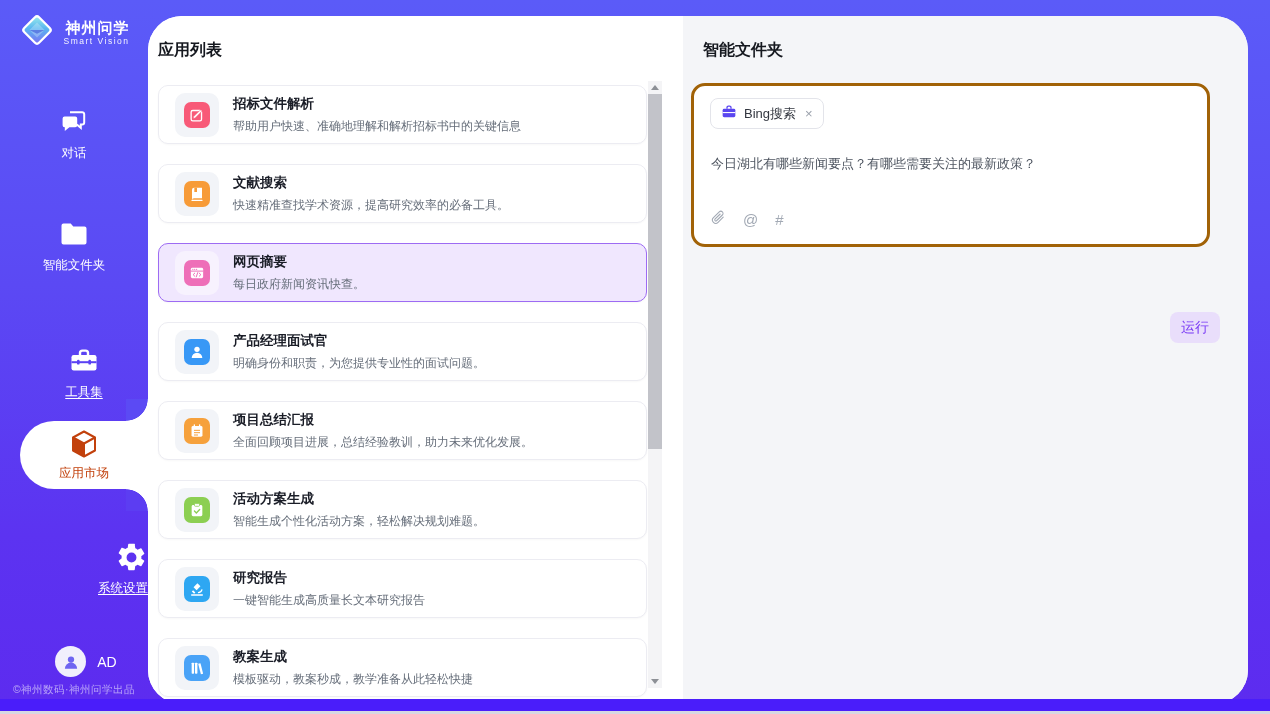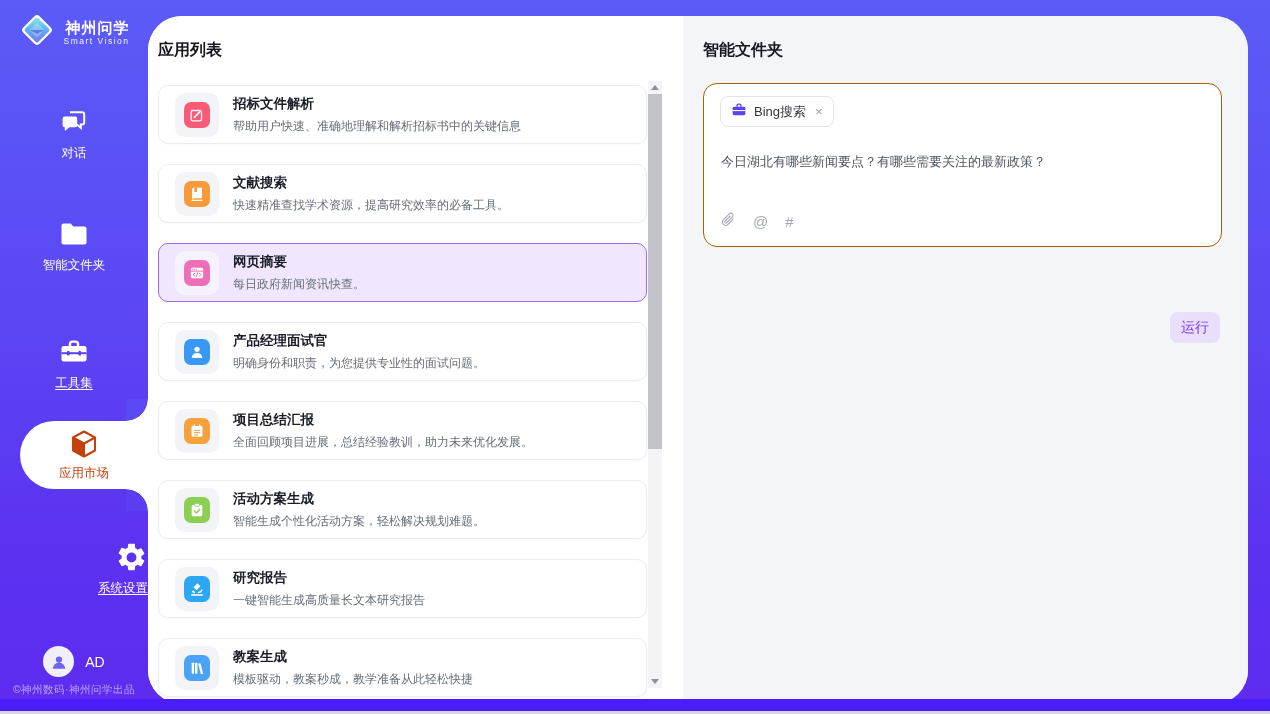--- a/index.html
+++ b/index.html
@@ -9,32 +9,32 @@
 
   
   .sidebar{position:absolute;left:0;top:0;width:148px;height:714px;}
   .logo{position:absolute;left:0;top:11px;width:148px;display:flex;align-items:center;justify-content:center;gap:7px;color:#fff;text-align:right;}
   .logo-text .t1{font-size:15px;font-weight:700;letter-spacing:1px;line-height:17px;}
   .logo-text .t2{font-size:8.5px;letter-spacing:1.5px;opacity:.92;}
   .nav-item{position:absolute;left:0;width:148px;display:flex;flex-direction:column;align-items:center;gap:7px;
     color:#fff;font-size:12.5px;cursor:pointer;}
   .nav-item:nth-child(1){top:106px;}
   .nav-item:nth-child(2){top:218px;}
-  .nav-item:nth-child(3){top:336px;}
+  .nav-item:nth-child(3){top:345px;padding-left:10px;}
   .nav-item:nth-child(4){top:421px;}
   .nav-item:nth-child(5){top:541px;align-items:flex-end;}
   .nav-item .nav-icon{display:flex;align-items:center;justify-content:center;height:32px;}
   .nav-label.u{text-decoration:underline;text-underline-offset:2px;}
   .nav-item.active{left:20px;width:128px;height:68px;background:#fff;border-radius:34px 0 0 34px;
     justify-content:center;color:#c2410c;gap:5px;}
   .nav-item.active::before{content:'';position:absolute;right:0;top:-22px;width:22px;height:22px;
     background:radial-gradient(circle 22px at 0 0,#5b4af4 21.4px,#fff 22px);}
   .nav-item.active::after{content:'';position:absolute;right:0;bottom:-22px;width:22px;height:22px;
     background:radial-gradient(circle 22px at 0 22px,#5c3df2 21.4px,#fff 22px);}
-  .user-row{position:absolute;left:0;top:646px;width:148px;display:flex;align-items:center;justify-content:center;gap:11px;}
+  .user-row{position:absolute;left:12px;top:646px;width:148px;display:flex;align-items:center;justify-content:center;gap:11px;}
   .avatar{width:31px;height:31px;border-radius:50%;background:#f1effc;display:flex;align-items:center;justify-content:center;}
   .user-initials{color:#fff;font-size:14px;}
   .side-footer{position:absolute;left:0;top:683px;width:148px;text-align:center;
     font-size:10.5px;color:rgba(255,255,255,.55);letter-spacing:.5px;}
 
   
   .content{position:absolute;left:148px;top:16px;width:1100px;height:688px;background:#fff;border-radius:34px;overflow:hidden;}
   .left-panel{position:absolute;left:0;top:0;width:535px;height:100%;background:#fff;}
   .right-panel{position:absolute;left:535px;top:0;width:565px;height:100%;background:#f4f5f8;}
   .panel-title{position:absolute;top:24px;font-size:16px;font-weight:700;color:#15181f;}
@@ -56,22 +56,22 @@
 
   
   .scrollbar{position:absolute;right:21px;top:65px;width:14px;height:607px;background:#f4f4f6;}
   .sb-btn{position:absolute;left:0;width:14px;height:13px;display:flex;align-items:center;justify-content:center;cursor:pointer;}
   .sb-btn.up{top:0;} .sb-btn.down{bottom:0;}
   .tri-up{width:0;height:0;border-left:4px solid transparent;border-right:4px solid transparent;border-bottom:5px solid #8d9096;}
   .tri-down{width:0;height:0;border-left:4px solid transparent;border-right:4px solid transparent;border-top:5px solid #8d9096;}
   .sb-thumb{position:absolute;left:0;top:13px;width:14px;height:355px;background:#c2c3c9;cursor:pointer;}
 
   
-  .detail-card{position:absolute;left:20px;top:67px;width:519px;height:164px;box-sizing:border-box;
-    background:#fff;border:1px solid #a16207;border-radius:14px;}
+  .detail-card{position:absolute;left:8px;top:67px;width:519px;height:164px;box-sizing:border-box;
+    background:#fff;border:3px solid #a16207;border-radius:14px;}
   .tool-tag{position:absolute;left:16px;top:12px;height:31px;display:flex;align-items:center;gap:7px;
     background:#fff;border:1px solid #e3e4ea;border-radius:8px;padding:0 10px;box-sizing:border-box;cursor:pointer;}
   .tool-tag .tag-label{font-size:13px;color:#32363f;}
   .tool-tag .tag-close{font-size:13px;color:#9aa0ab;margin-left:2px;cursor:pointer;}
   .prompt{position:absolute;left:17px;top:69px;width:480px;font-size:13px;color:#4e5560;line-height:18px;cursor:text;}
   .tools-row{position:absolute;left:17px;bottom:14px;display:flex;align-items:center;gap:17px;color:#a2a9b4;}
   .tool-glyph{font-size:15px;line-height:15px;cursor:pointer;}
   .run-btn{position:absolute;right:28px;top:256px;width:50px;height:31px;border:none;border-radius:8px;
     background:#e9defb;color:#7a3bf5;font-size:14px;font-family:inherit;cursor:pointer;margin-top:40px;}
 

